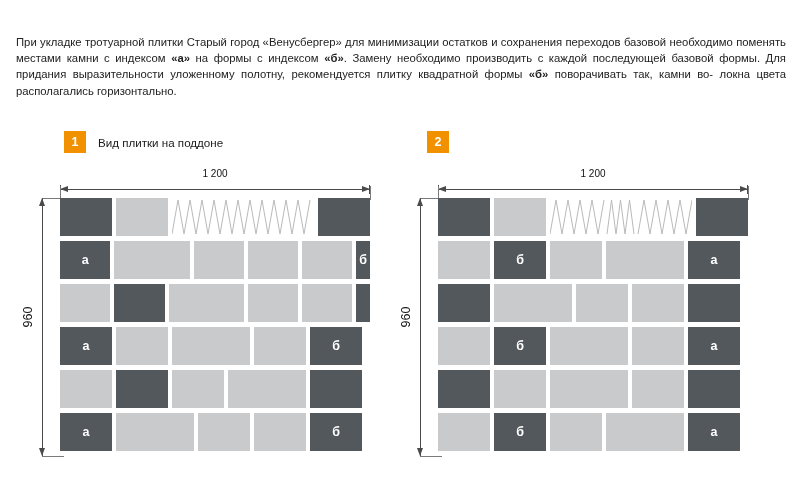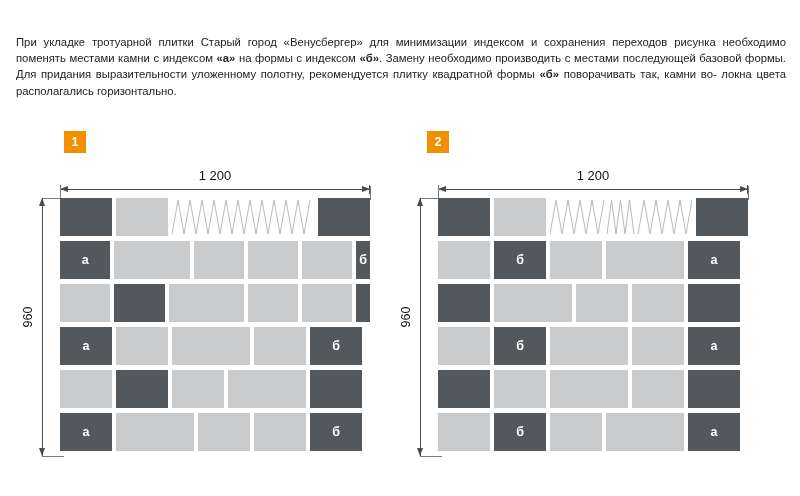--- a/index.html
+++ b/index.html
@@ -68,21 +68,21 @@
     top: 0;
     width: 310px;
     height: 30px;
   }
   .dim-top .label {
     position: absolute;
     left: 0;
     top: 0;
     width: 310px;
     text-align: center;
-    font-size: 13px;
+    font-size: 10px;
     color: #111;
   }
   .dim-line-h {
     position: absolute;
     left: 0;
     top: 21px;
     width: 310px;
     height: 1px;
     background: #4a4a4a;
   }
@@ -176,28 +176,29 @@
   }
   .tile.light { background: #c9cacb; color: #ffffff; }
   .tile.dark  { background: #53585c; color: #ffffff; }
   .tile.zig   { background: #ffffff; position: relative; overflow: hidden; }
   .zig svg { display: block; }
 </style>
 </head>
 <body>
 
 <div class="intro">
-  <span>При укладке тротуарной плитки Старый город «Венусбергер» для минимизации индексом и сохранения переходов рисунка необходимо</span>
-  <span>поменять местами камни с индексом </span><b>«а»</b><span> на формы с индексом </span><b>«б»</b><span>. Замену необходимо производить с местами последующей базовой</span>
+  <span>При укладке тротуарной плитки Старый город «Венусбергер» для минимизации остатков и сохранения переходов базовой необходимо</span>
+  <span>поменять местами камни с индексом </span><b>«а»</b><span> на формы с индексом </span><b>«б»</b><span>. Замену необходимо производить с каждой последующей базовой</span>
   <span>формы. Для придания выразительности уложенному полотну, рекомендуется плитку квадратной формы </span><b>«б»</b><span> поворачивать так, камни во-</span>
   <span>локна цвета располагались горизонтально.</span>
 </div>
 
 <div class="panel-head left">
   <div class="num-badge">1</div>
+  <div class="panel-title">Вид плитки на поддоне</div>
 </div>
 
 <div class="panel-head right">
   <div class="num-badge">2</div>
 </div>
 
 <div class="diagram left" id="diagram-0">
   <div class="dim-top">
     <div class="label">1 200</div>
     <div class="dim-line-h">

